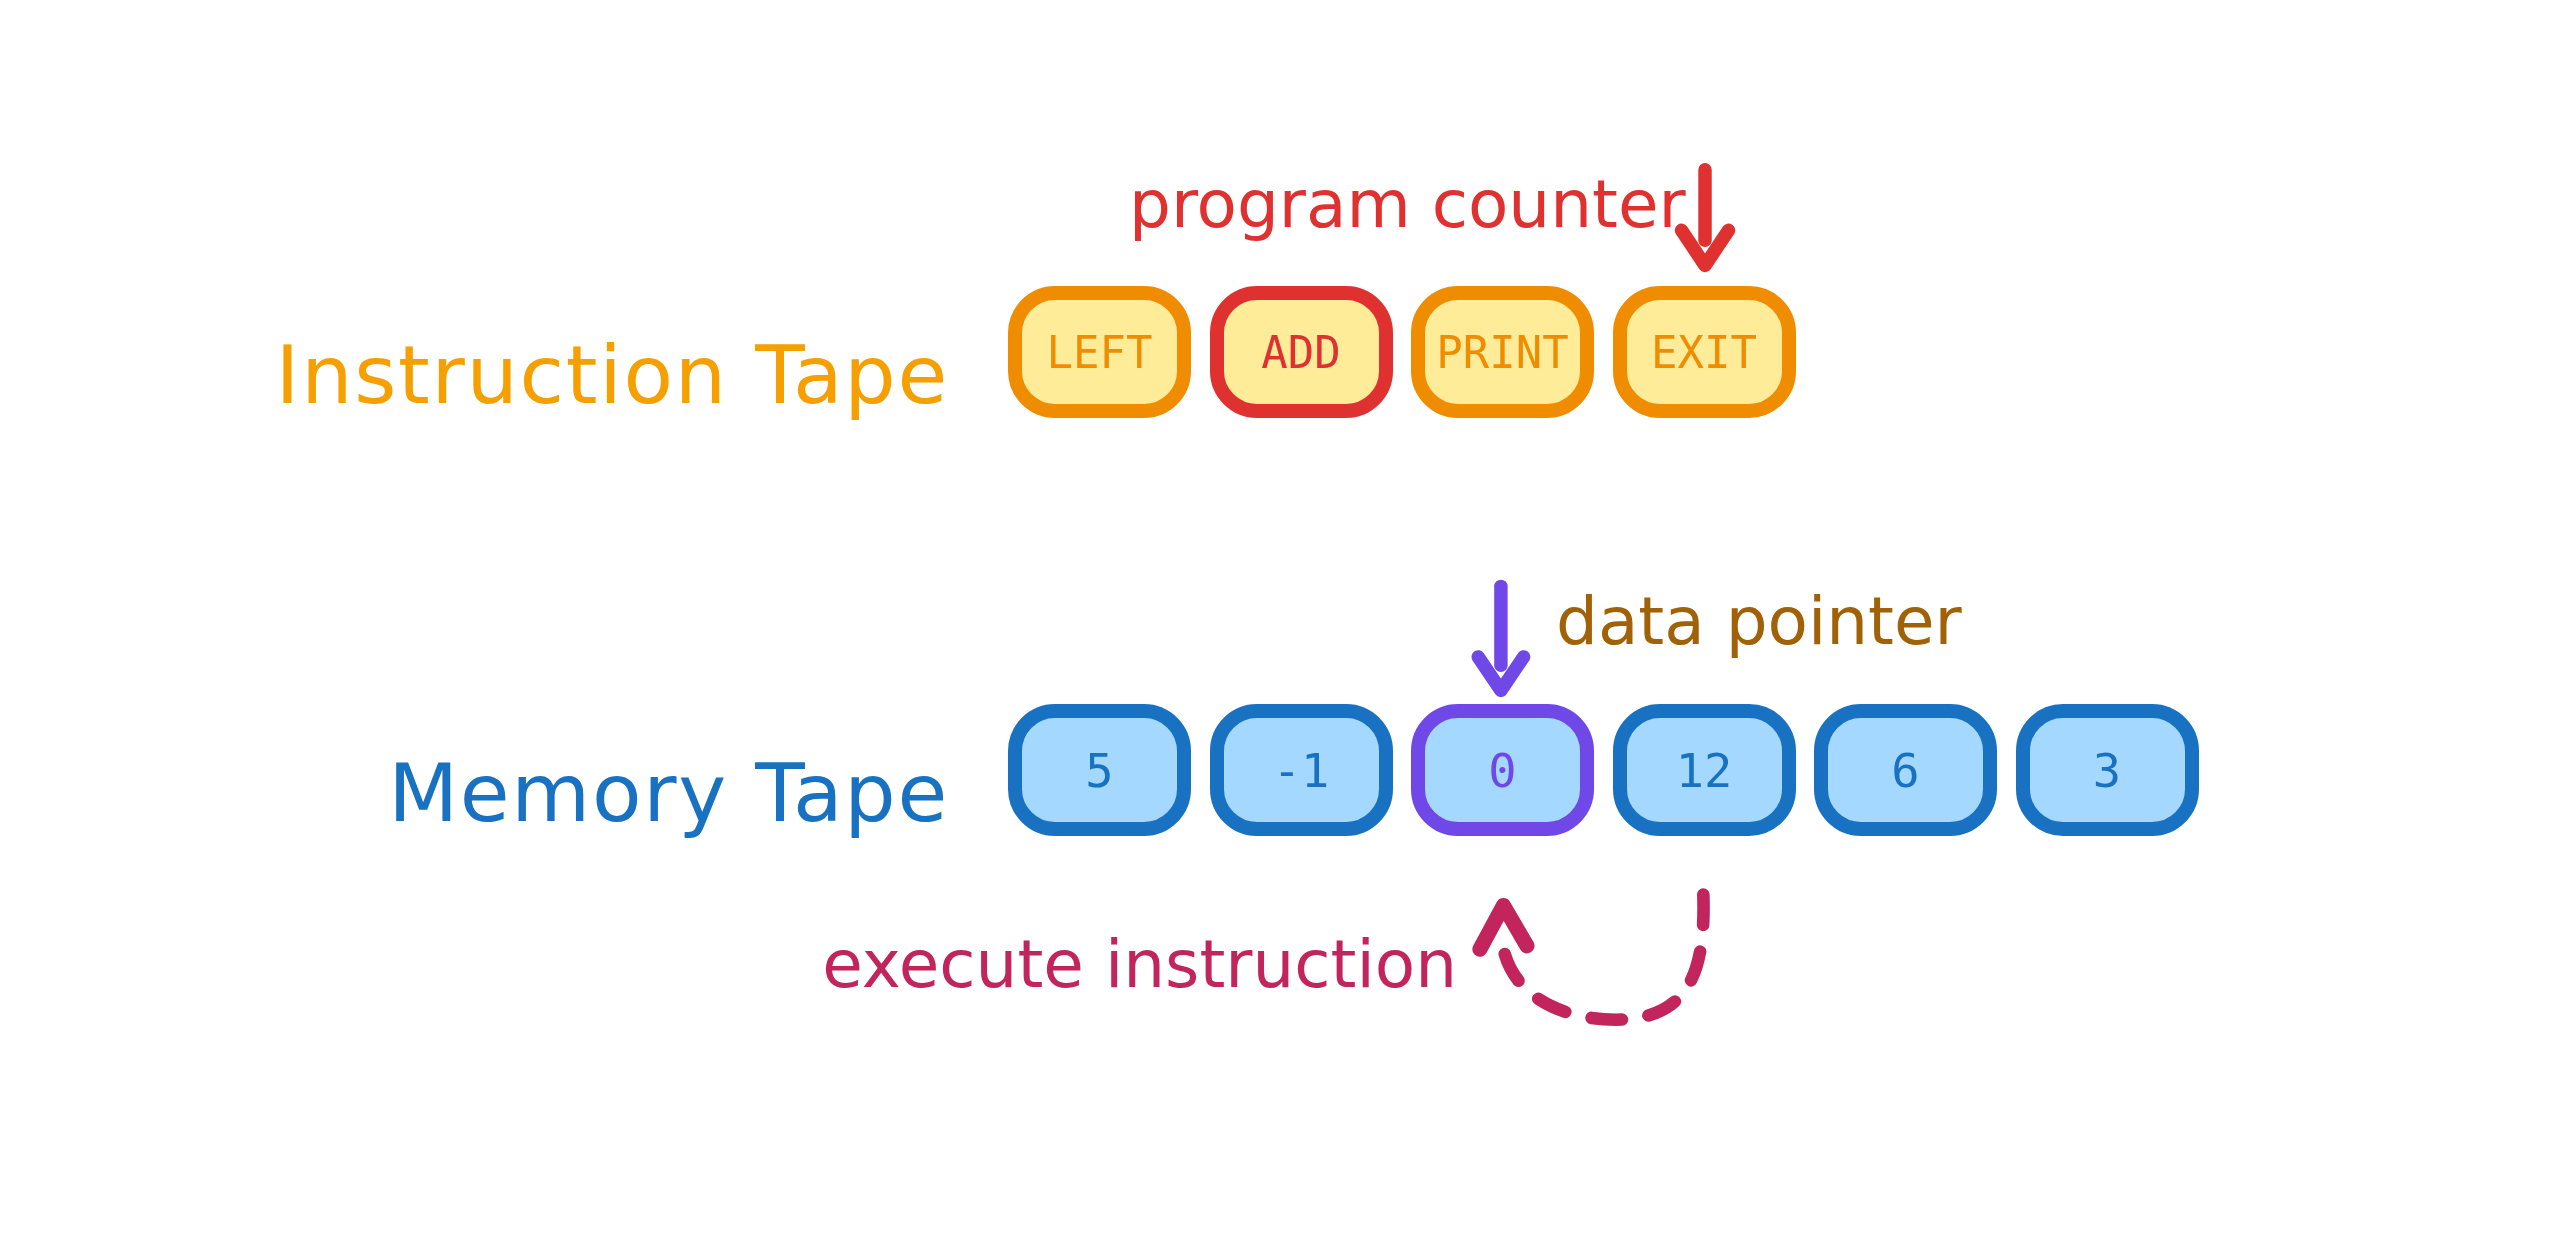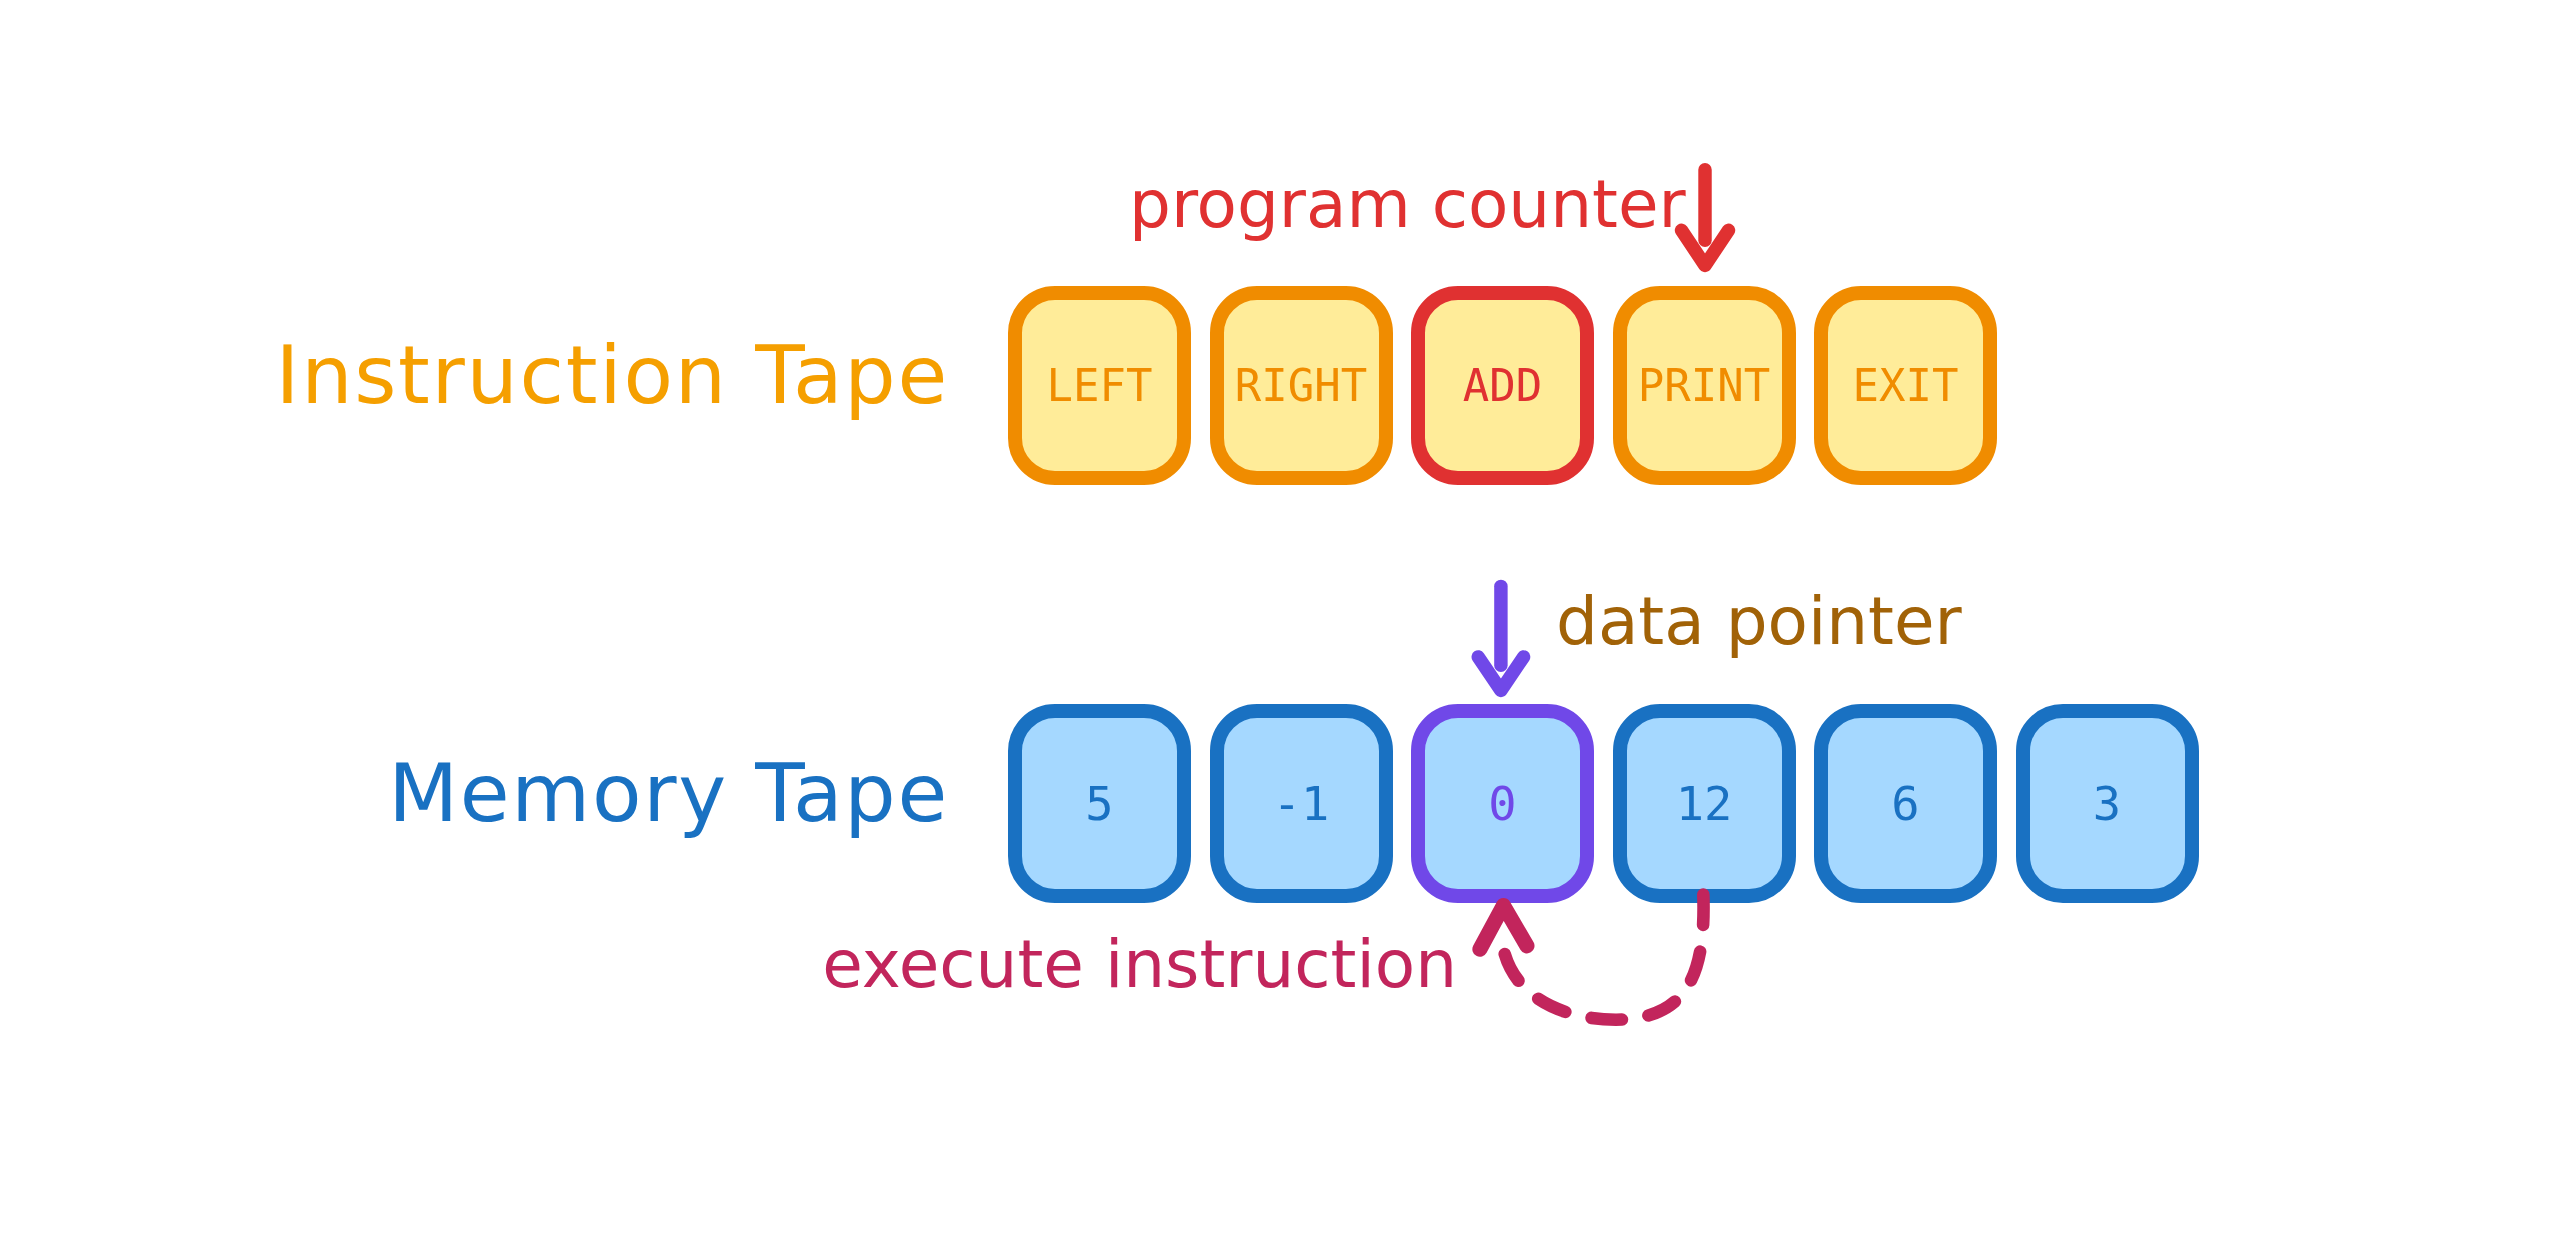--- a/index.html
+++ b/index.html
@@ -19,21 +19,21 @@
   }
   .label-instruction{top:327px;color:#f59f00;}
   .label-memory{top:745px;color:#1971c2;}
 
   
   .tape-row{position:absolute;left:1008px;display:flex;gap:18.5px;}
   .row-instruction{top:286px;}
   .row-memory{top:704px;}
   .cell{
     box-sizing:border-box;
-    width:183px;height:199px;
+    width:183px;height:132px;
     border-radius:47px;
     display:flex;align-items:center;justify-content:center;
     font-family:"DejaVu Sans Mono", monospace;
     white-space:nowrap;
   }
   .i-cell{background:#ffec99;border:14.3px solid #f08c00;color:#f08c00;font-size:44px;}
   .i-cell.active{border-color:#e03131;color:#e03131;}
   .m-cell{background:#a5d8ff;border:14.3px solid #1971c2;color:#1971c2;font-size:47px;}
   .m-cell.active{border-color:#7048e8;color:#7048e8;}
 
@@ -48,21 +48,20 @@
 </head>
 <body>
 
 <div class="canvas">
 
   <div class="tape-label label-instruction">Instruction Tape</div>
   <div class="tape-label label-memory">Memory Tape</div>
 
   <div class="tape-row row-instruction">
     <div class="cell i-cell">LEFT</div>
-    <div class="cell i-cell">RIGHT</div>
     <div class="cell i-cell active">ADD</div>
     <div class="cell i-cell">PRINT</div>
     <div class="cell i-cell">EXIT</div>
   </div>
 
   <div class="tape-row row-memory">
     <div class="cell m-cell">5</div>
     <div class="cell m-cell">-1</div>
     <div class="cell m-cell active">0</div>
     <div class="cell m-cell">12</div>

